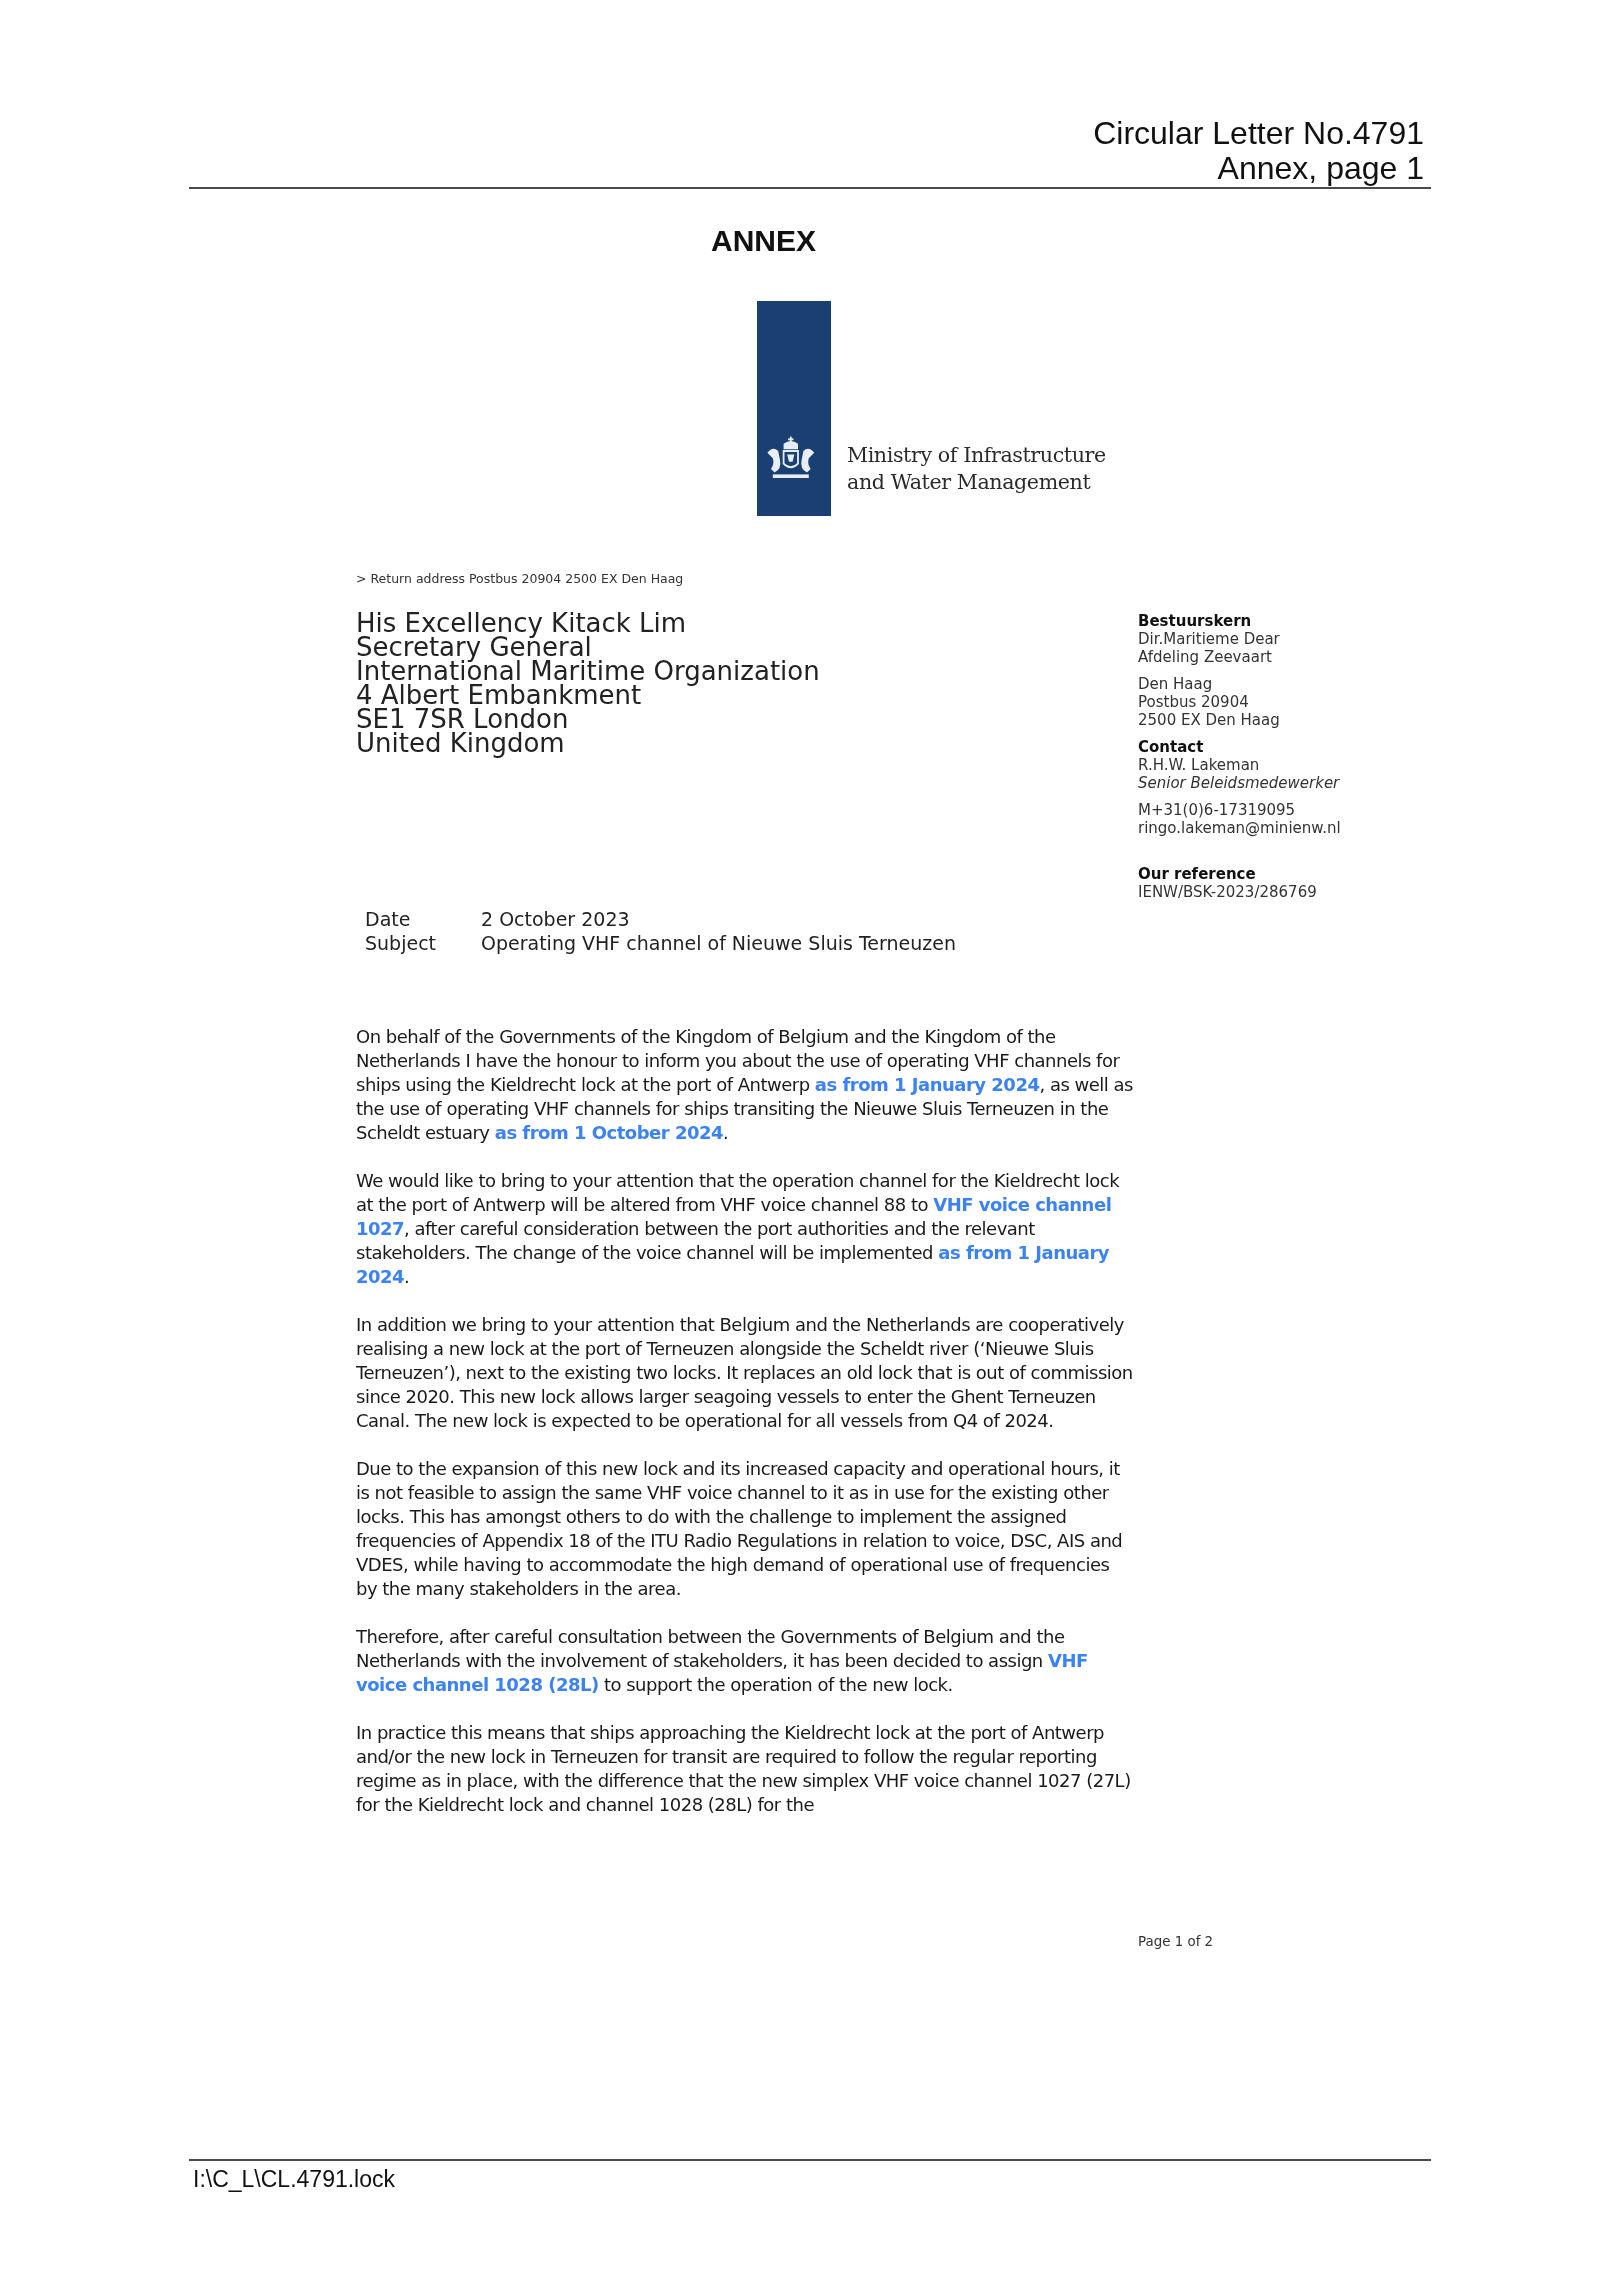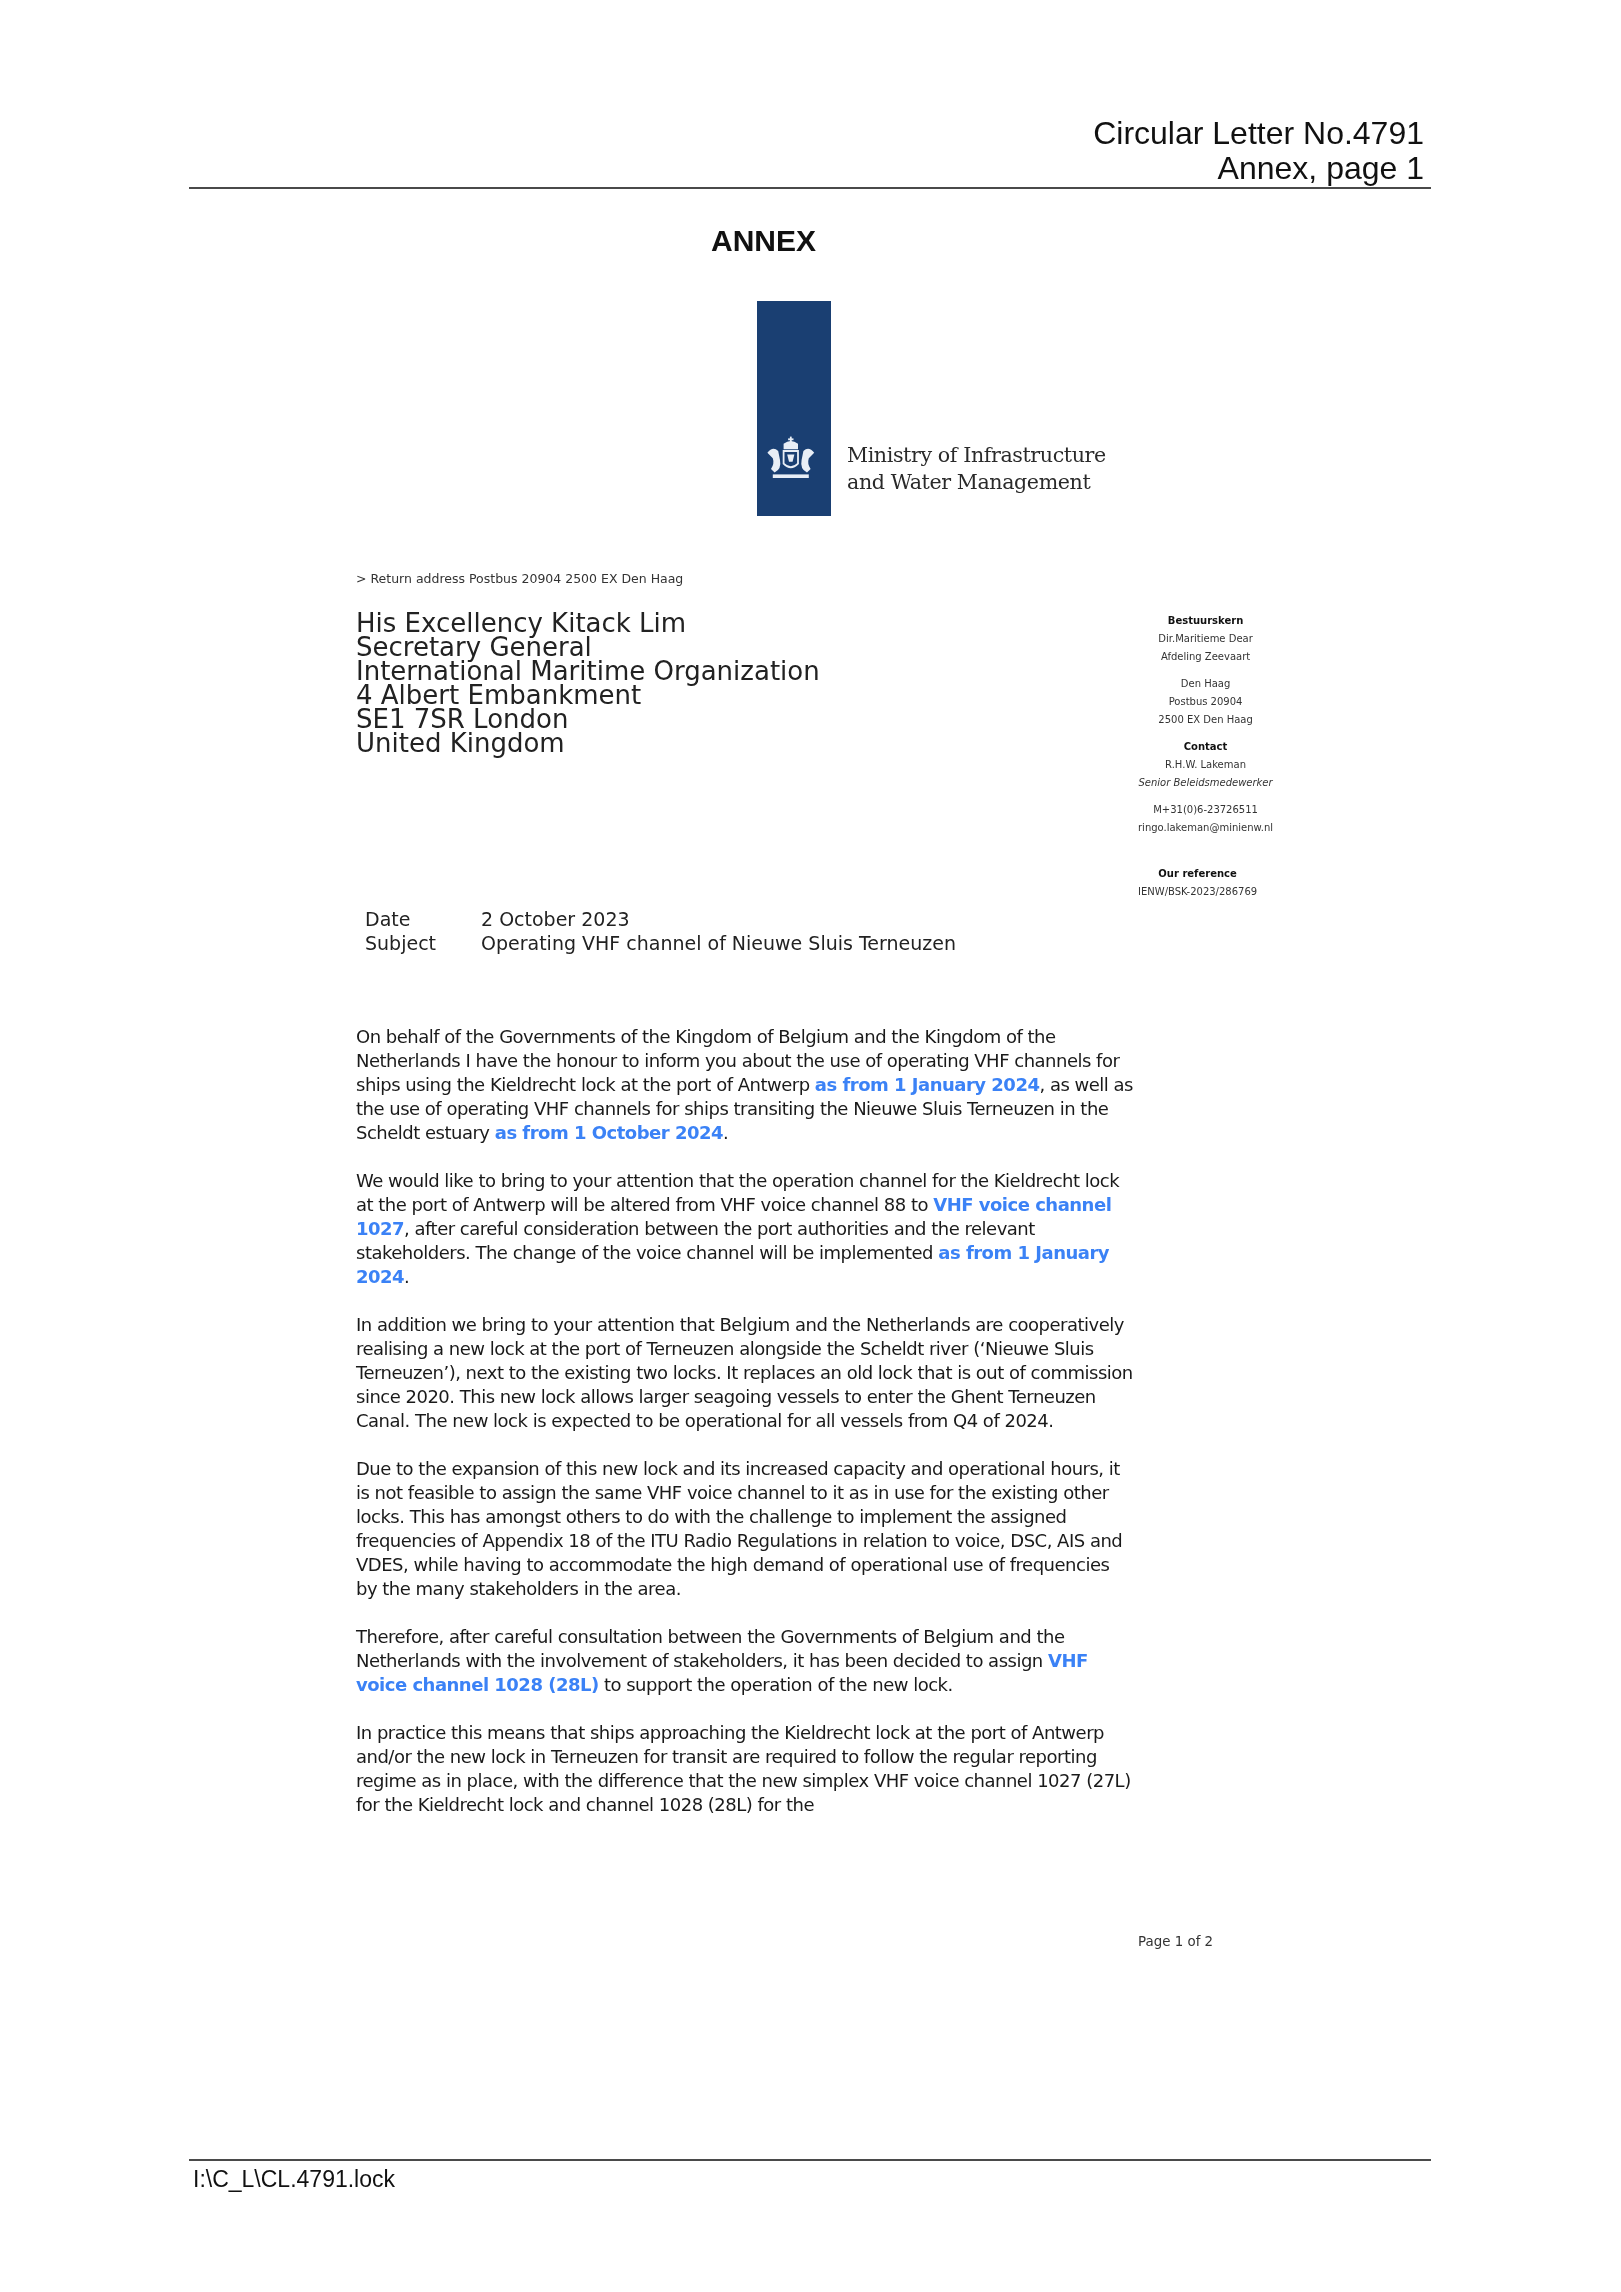--- a/index.html
+++ b/index.html
@@ -6,21 +6,21 @@
   body { width:1621px; height:2293px; position:relative; overflow:hidden; color:#1a1a1a; }
   .abs { position:absolute; }
   .hdr { right:197px; text-align:right; font-family:"Liberation Sans", sans-serif; font-size:32px; line-height:36px; color:#111; }
   .rule { left:189px; width:1242px; height:1.8px; background:#4a4a4a; }
   .annex { left:0; width:1527px; text-align:center; font-family:"Liberation Sans", sans-serif; font-weight:bold; font-size:30px; top:224px; color:#111; }
   .logo-bar { left:757px; top:301px; width:74px; height:215px; background:#1a3f72; }
   .logo-text { left:847px; top:442px; font-family:"DejaVu Serif", serif; font-size:20.6px; line-height:27px; color:#2a2a2a; letter-spacing:-0.4px; }
   .sans { font-family:"DejaVu Sans", sans-serif; }
   .return { left:356px; top:571px; font-size:12.5px; color:#333; }
   .addr { left:356px; top:611px; font-size:26px; line-height:24px; color:#222; }
-  .side { left:1138px; font-size:10px; line-height:18px; color:#333;text-align:center; }
+  .side { left:1138px; font-size:15px; line-height:18px; color:#333; }
   .side b { color:#111; }
   .meta { left:365px; top:907px; font-size:19px; line-height:24px; color:#222; }
   .meta .lbl { display:inline-block; width:116px; }
   .body { left:356px; width:779px; font-size:18px; line-height:24px; color:#1a1a1a; letter-spacing:-0.5px; transform-origin:left top; }
   .body p { margin:0 0 24px 0; }
   .body b { color:#3b82f6; }
   .pagenum { left:1138px; top:1934px; font-size:13.4px; color:#333; }
   .frule { left:189px; top:2159px; width:1242px; height:1.8px; background:#4a4a4a; }
   .ffile { left:193px; top:2166px; font-family:"Liberation Sans", sans-serif; font-size:23px; color:#111; }
   .crest { left:762px; top:433px; width:63px; height:63px; }
@@ -69,21 +69,21 @@
   <div>Afdeling Zeevaart</div>
   <div style="height:9px"></div>
   <div>Den Haag</div>
   <div>Postbus 20904</div>
   <div>2500 EX  Den Haag</div>
   <div style="height:9px"></div>
   <div><b>Contact</b></div>
   <div>R.H.W. Lakeman</div>
   <div style="font-style:italic">Senior Beleidsmedewerker</div>
   <div style="height:9px"></div>
-  <div>M+31(0)6-23726511</div>
+  <div>M+31(0)6-17319095</div>
   <div>ringo.lakeman@minienw.nl</div>
 </div>
 <div class="abs sans side" style="top:865px;">
   <div><b>Our reference</b></div>
   <div>IENW/BSK-2023/286769</div>
 </div>
 
 <div class="abs sans meta">
   <div>
     <span class="lbl">Date</span><span>2 October 2023</span>

